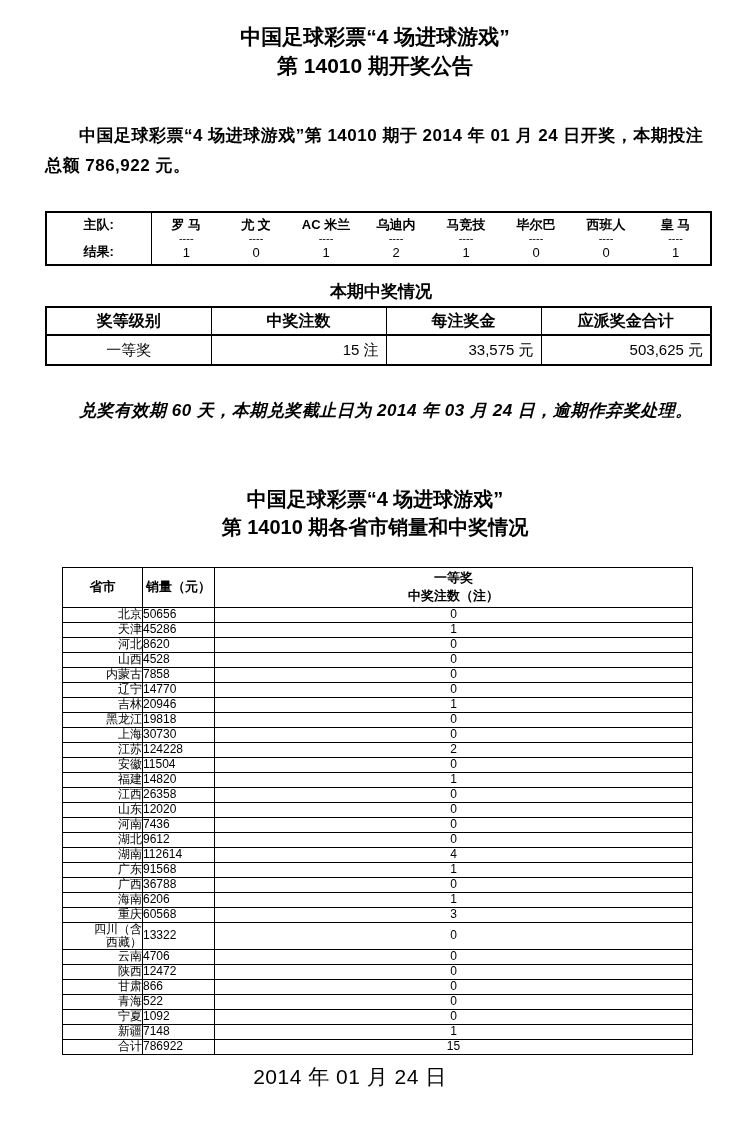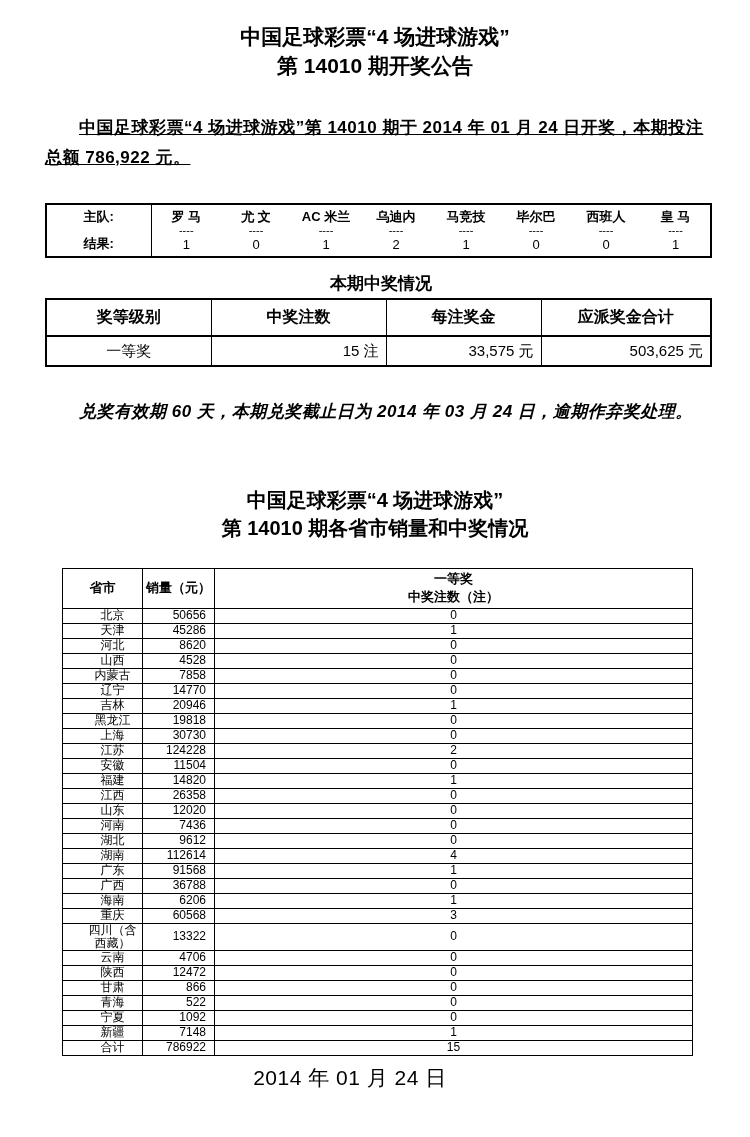--- a/index.html
+++ b/index.html
@@ -7,51 +7,51 @@
   body {
     width:750px; height:1137px; overflow:hidden;
     font-family:"Liberation Sans","DejaVu Sans",sans-serif;
     color:#000;
   }
   .title-block { margin-top:22px; text-align:center; font-size:21px; font-weight:bold; line-height:1.4; }
   .para {
     margin:0 42px 0 45px; font-size:17px; font-weight:bold;
     line-height:1.78; text-indent:2em; letter-spacing:0.5px;
   }
-  .para1 { margin-top:32px;text-decoration:underline; }
+  .para1 { margin-top:40px; }
   .para2 { margin-top:30px;font-style:italic; }
 
   
   table { border-collapse:collapse; table-layout:fixed; }
   .match-table { width:665px; margin:30px 0 0 45px; border:2px solid #000; font-size:13px;padding-left:37px; }
   .match-table td { text-align:center; border:none; padding:0; }
   .match-table td.label-col { border-right:1.5px solid #000; font-weight:bold; }
   .match-table .teams-row td { height:18px; font-weight:bold; padding-top:3px; }
   .match-table .dash-row td { height:9px; font-size:11px; line-height:7px; font-weight:normal; }
   .match-table .results-row td { height:18px; padding-bottom:3px; }
   .match-table .results-row td.label-col { font-weight:bold; }
 
   
   .section-title { margin-top:14px; text-align:center; font-size:17px; font-weight:bold;margin-left:12px; }
 
   
   .prize-table { width:665px; margin:3px 0 0 45px; border:2px solid #000; }
   .prize-table th, .prize-table td { border:1px solid #000; }
-  .prize-table th { font-size:16px; font-weight:bold; height:37px; text-align:center; border-bottom:2px solid #000; }
+  .prize-table th { font-size:16px; font-weight:bold; height:28px; text-align:center; border-bottom:2px solid #000; }
   .prize-table td { font-size:15px; height:30px; }
   .prize-table td.c { text-align:center; }
   .prize-table td.r { text-align:right; padding-right:7px; }
 
   
   .province-table { width:630px; margin:26px 0 0 62px; border:1.5px solid #000; }
   .province-table th, .province-table td { border:1px solid #000; }
   .province-table th { font-size:13px; font-weight:bold; height:40px; text-align:center; line-height:1.4; }
   .province-table td { font-size:12px; height:15px; line-height:13px; padding:0; }
-  .province-table td.col-province { text-align:center;padding-left:20px; }
-  .province-table td.col-sales { text-align:right; padding-right:8px;margin-left:36px; }
+  .province-table td.col-province { text-align:right;padding-left:20px; }
+  .province-table td.col-sales { text-align:left; padding-right:8px;margin-left:36px; }
   .province-table td.col-count { text-align:center; }
 
   .footer-date { margin:8px 50px 0 0; text-align:center; font-size:21px; letter-spacing:0.5px; }
 </style>
 </head>
 <body>
 
 <div class="title-block">
   <div>中国足球彩票“4 场进球游戏”</div>
   <div>第 14010 期开奖公告</div>

